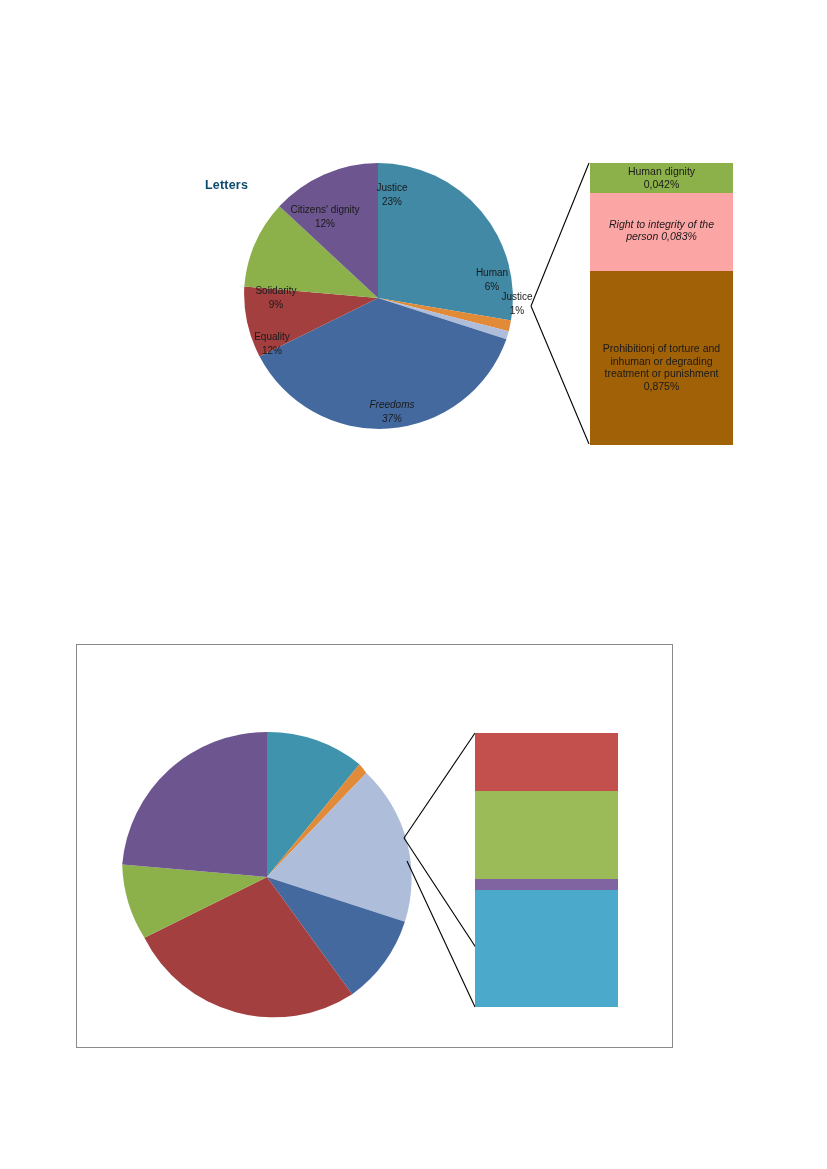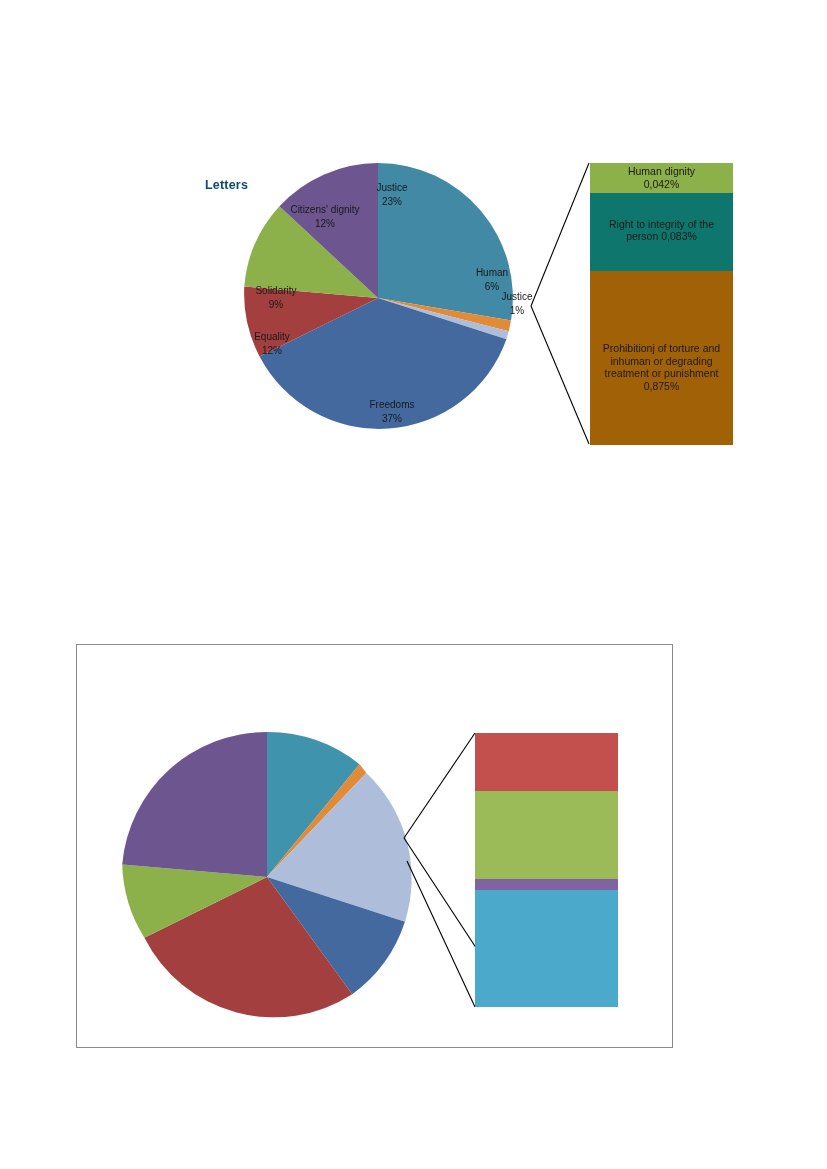--- a/index.html
+++ b/index.html
@@ -123,21 +123,21 @@
     <div class="slice-label" style="left:462px; top:266px; width:60px;">
       <div>Human</div>
       <div>6%</div>
     </div>
 
     <div class="slice-label" style="left:482px; top:290px; width:70px;">
       <div>Justice</div>
       <div>1%</div>
     </div>
 
-    <div class="slice-label" style="left:352px; top:398px; width:80px;">
+    <div class="slice-label" style="left:352px; top:398px; width:80px;font-style:italic;">
       <div>Freedoms</div>
       <div>37%</div>
     </div>
 
     <div class="slice-label" style="left:232px; top:330px; width:80px;">
       <div>Equality</div>
       <div>12%</div>
     </div>
 
     <div class="slice-label" style="left:236px; top:265px; width:80px;margin-top:19px;">
@@ -155,21 +155,21 @@
       <line x1="531" y1="306" x2="589" y2="444" stroke="#000000" stroke-width="1.1"></line>
     </svg>
 
     <div class="bar-stack" style="left:590px; top:163px; width:143px; height:282px;">
 
       <div class="bar-seg seg-dignity" style="height:30px; background:#8CB04A;">
         <span class="bar-seg-label">Human dignity
 0,042%</span>
       </div>
 
-      <div class="bar-seg seg-integrity" style="height:78px; background:#0f766e;">
+      <div class="bar-seg seg-integrity" style="height:78px; background:#fca5a5;font-style:italic;">
         <span class="bar-seg-label">Right to integrity of the
 person 0,083%</span>
       </div>
 
       <div class="bar-seg seg-torture" style="height:174px; background:#a16207;">
         <span class="bar-seg-label">Prohibitionj of torture and
 inhuman or degrading
 treatment or punishment
 0,875%</span>
       </div>

